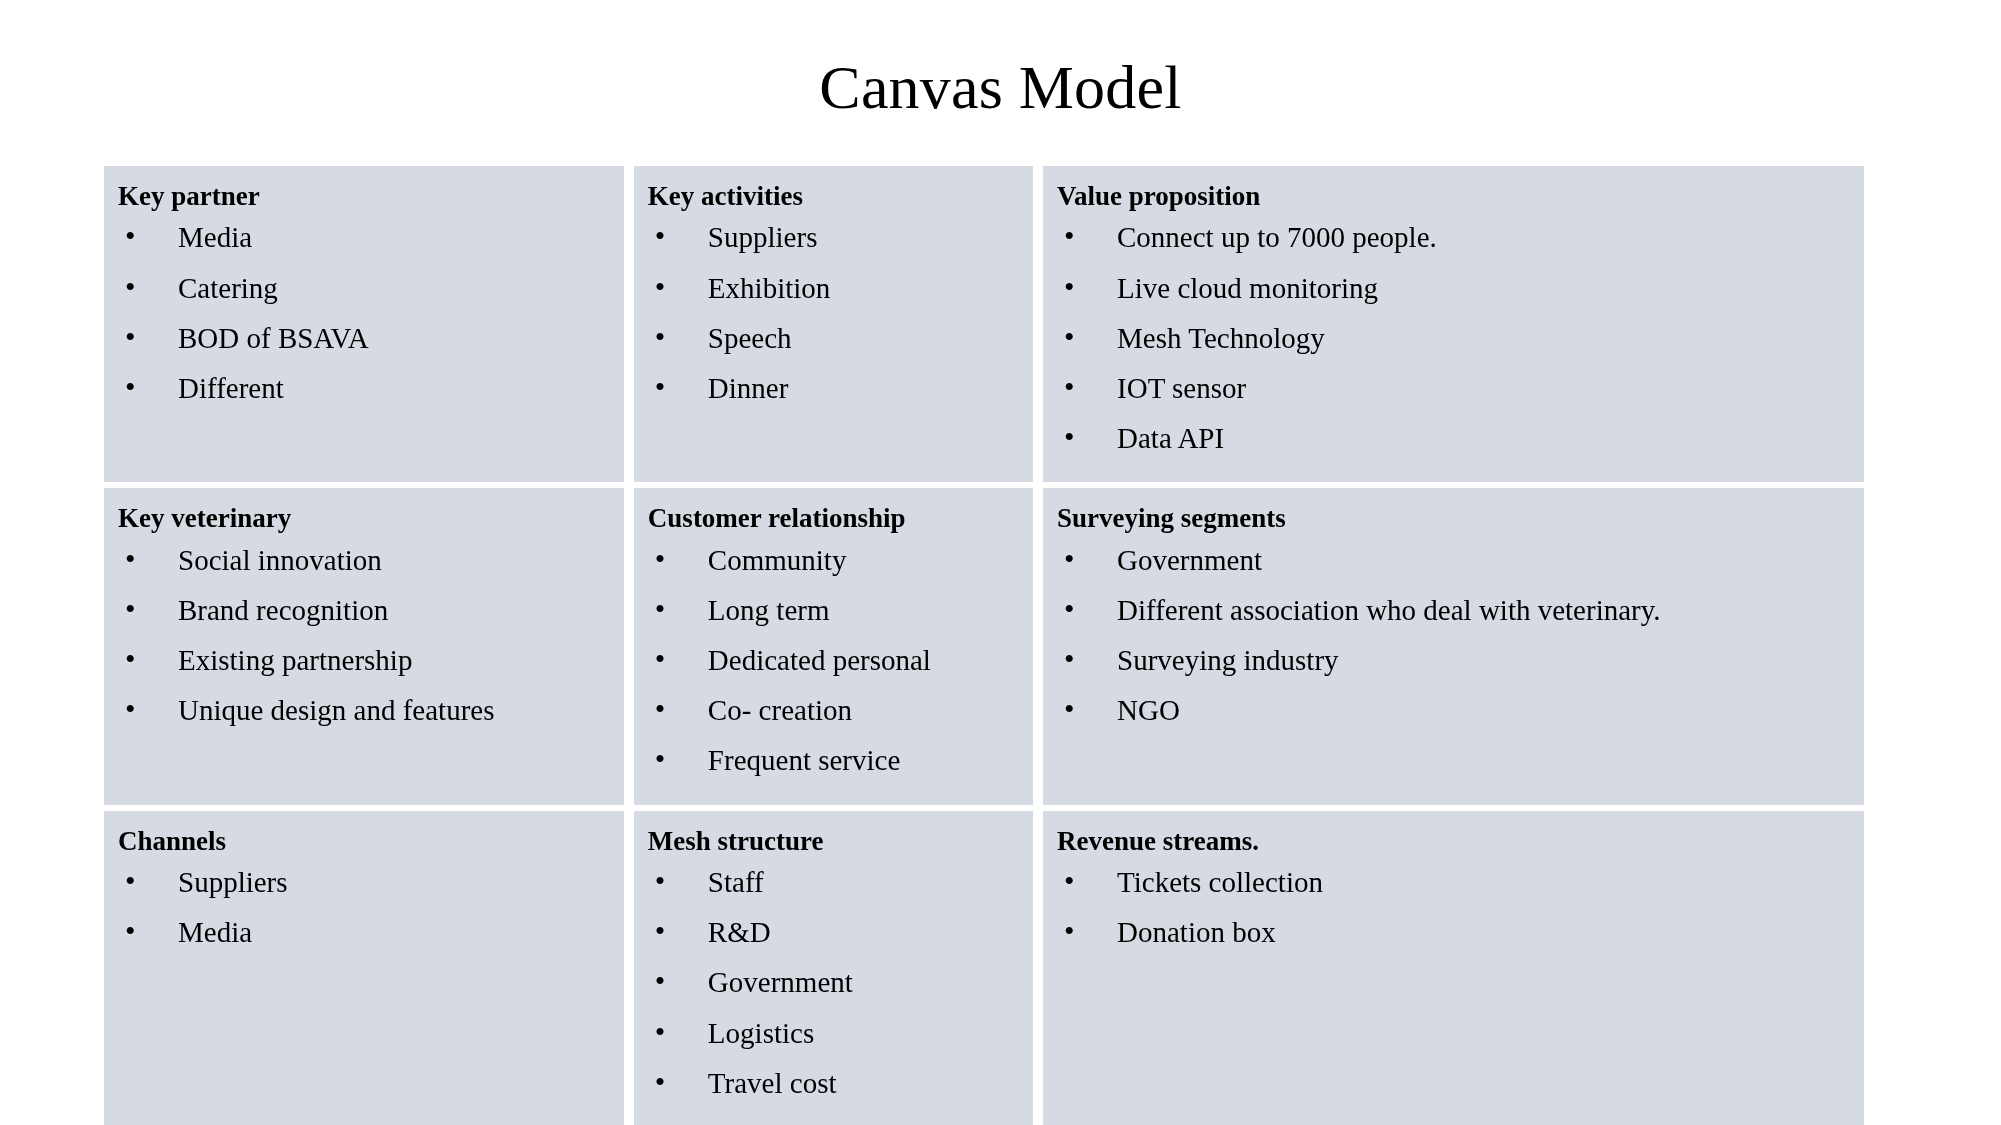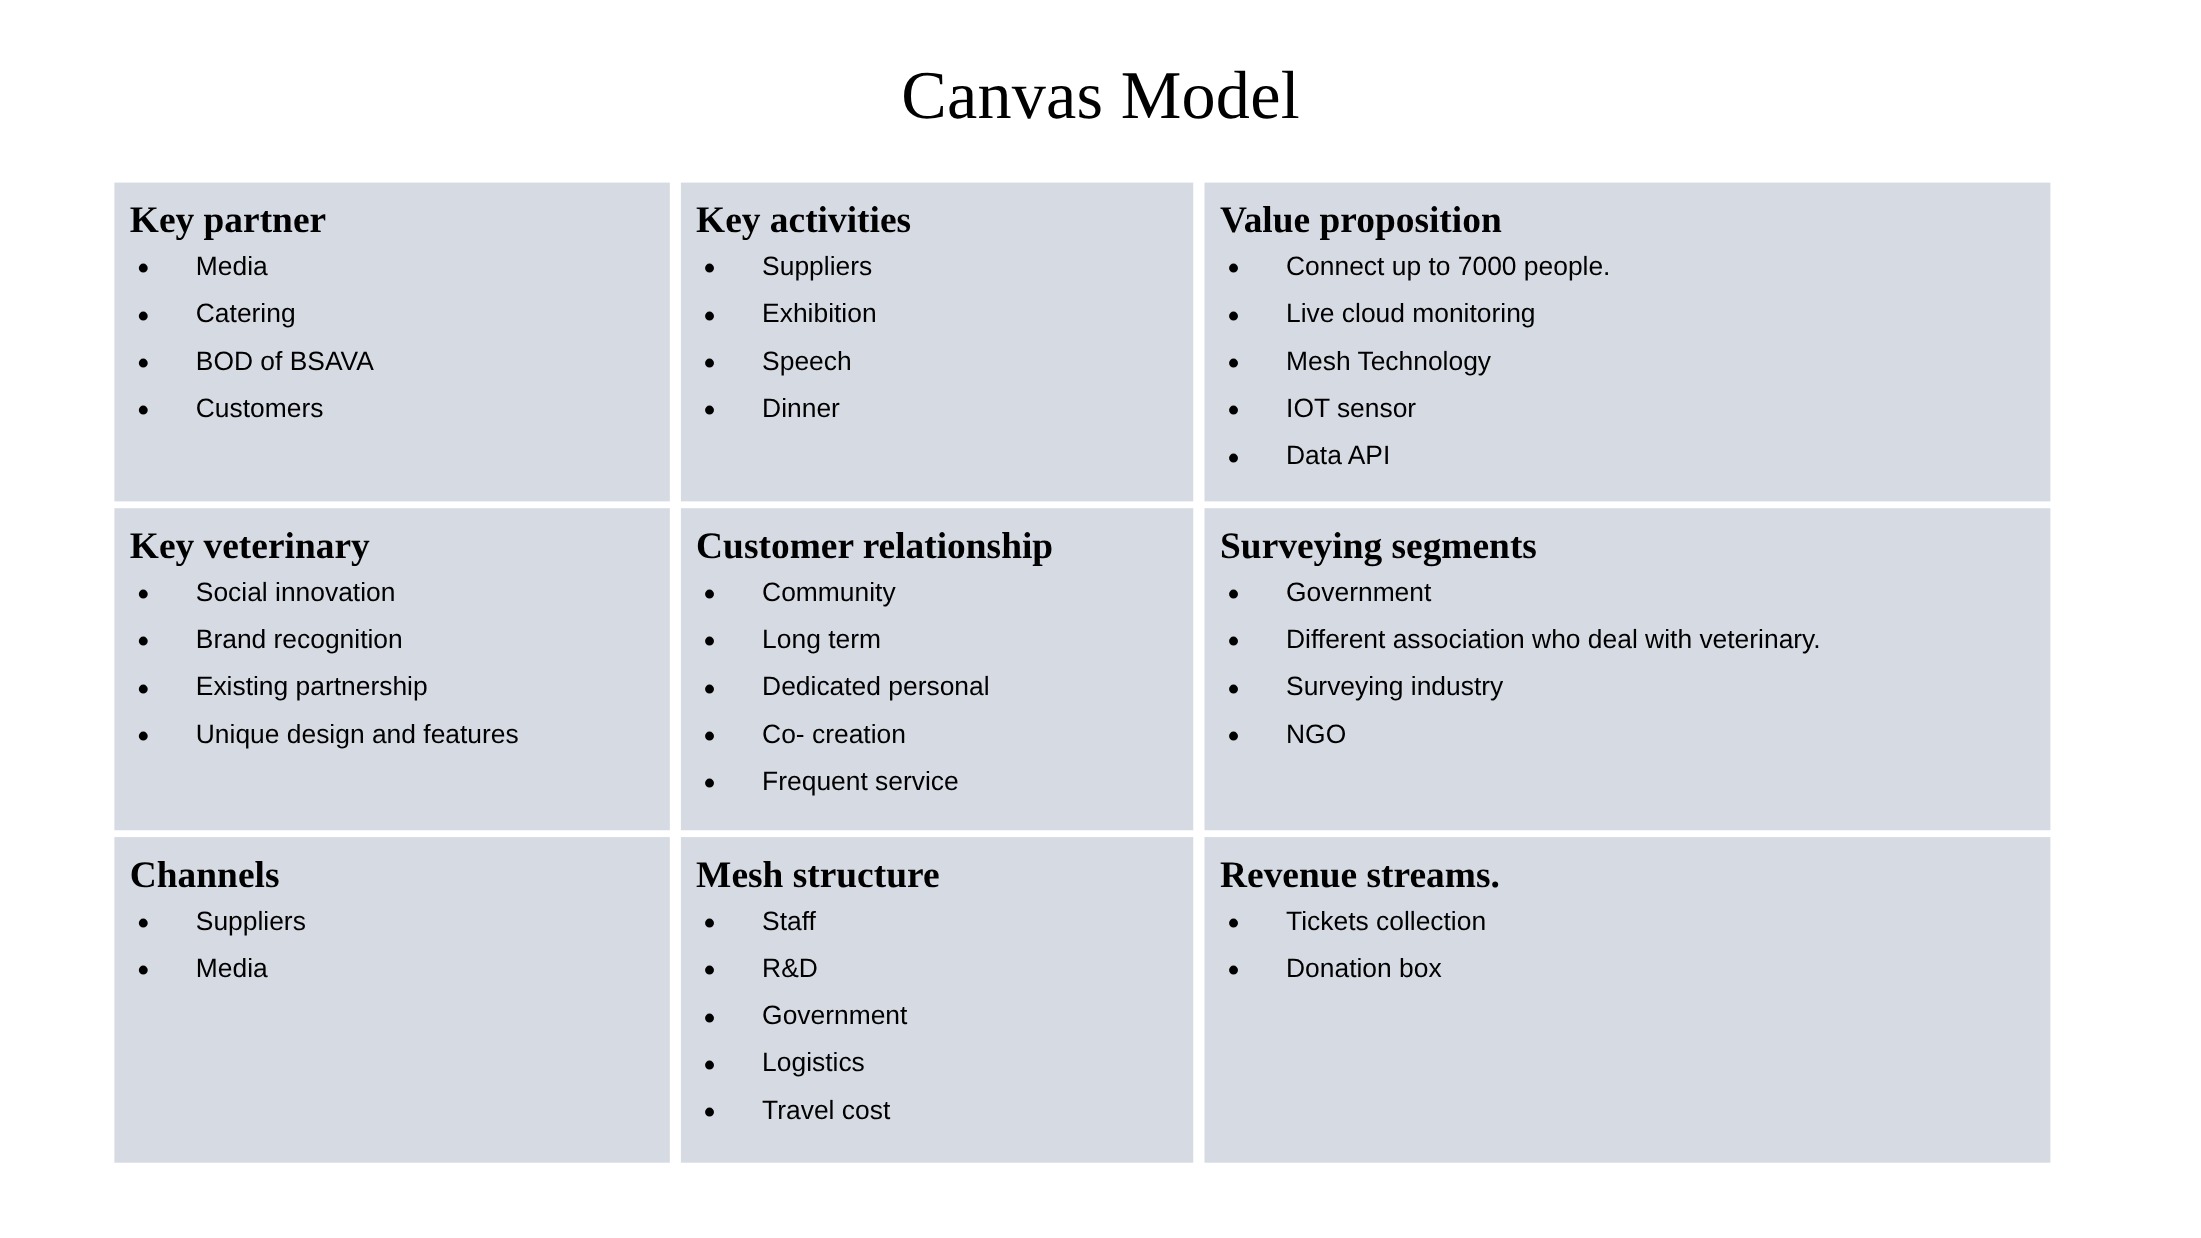--- a/index.html
+++ b/index.html
@@ -56,39 +56,39 @@
     background: #ffffff;
     padding: 0;
   }
   
   .r1 .cell { height: 288px; }
   .r2 .cell { height: 293px; }
   .r3 .cell { height: 296px; }
 
   .cell-title {
     font-weight: bold;
-    font-size: 34px;
+    font-size: 27px;
     line-height: 1.24;
     margin: 0 0 4px 0;
     padding-left: 4px;
     font-family: "Liberation Serif", "DejaVu Serif", serif;
   }
   ul.bullets {
     list-style: none;
     margin: 0;
     padding: 0;
   }
   ul.bullets li {
     position: relative;
-    font-size: 24px;
+    font-size: 29px;
     line-height: 1.42;
     padding-left: 64px;
     margin: 0 0 9px 0;
     text-align: justify;
-    font-family: Liberation Sans, sans-serif;
+    font-family: Liberation Serif, serif;
   }
   ul.bullets li .dot {
     position: absolute;
     left: 11px;
     top: 0;
     width: 12px;
     height: 38px;
     line-height: 38px;
     font-size: 30px;
   }
@@ -110,21 +110,21 @@
 
   <table class="canvas-table">
     <tbody>
       <tr class="r1">
         <td class="cell">
           <div class="cell-title">Key partner</div>
           <ul class="bullets">
             <li><span class="dot"></span><span>Media</span></li>
             <li><span class="dot"></span><span>Catering</span></li>
             <li><span class="dot"></span><span>BOD of BSAVA</span></li>
-            <li><span class="dot"></span><span>Customers</span></li>
+            <li><span class="dot"></span><span>Different</span></li>
           </ul>
         </td>
         <td class="colgap"></td>
         <td class="cell">
           <div class="cell-title">Key activities</div>
           <ul class="bullets">
             <li><span class="dot"></span><span>Suppliers</span></li>
             <li><span class="dot"></span><span>Exhibition</span></li>
             <li><span class="dot"></span><span>Speech</span></li>
             <li><span class="dot"></span><span>Dinner</span></li>

